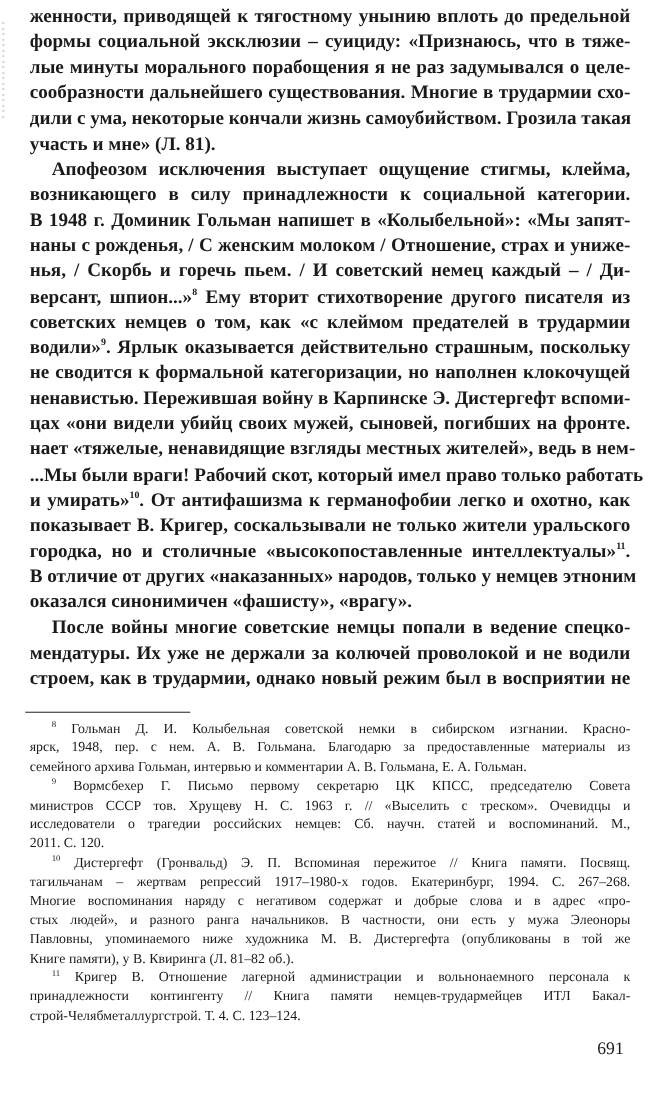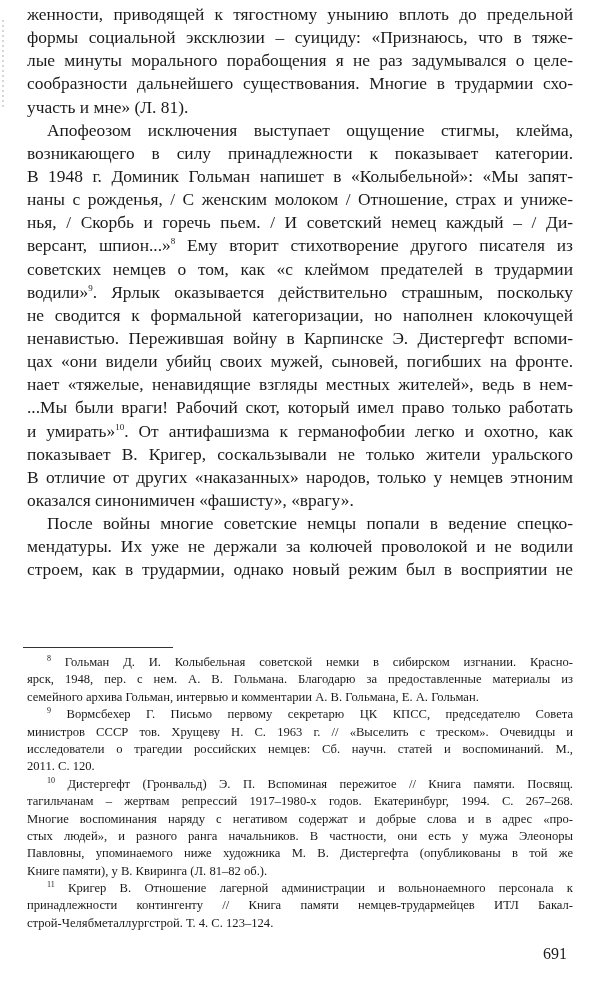--- a/index.html
+++ b/index.html
@@ -22,20 +22,21 @@
       width: 2px;
       height: 90px;
       background: repeating-linear-gradient(to bottom, #bbb 0 2px, transparent 2px 5px);
       opacity: 0.6;
     }
     .main {
       position: absolute;
       left: 27px;
       top: 3px;
       width: 546px;
+      font-weight: bold;
     }
     .line {
       display: block;
       height: 23.15px;
       line-height: 23.15px;
       font-size: 17.4px;
       text-align: justify;
       text-align-last: justify;
       white-space: nowrap;
       overflow: visible;
@@ -94,39 +95,41 @@
 
 <div class="margin-mark"></div>
 
 <div class="main">
 
   <div>
     <span class="line">женности, приводящей к тягостному унынию вплоть до предельной</span>
     <span class="line">формы социальной эксклюзии – суициду: «Признаюсь, что в тяже-</span>
     <span class="line">лые минуты морального порабощения я не раз задумывался о целе-</span>
     <span class="line">сообразности дальнейшего существования. Многие в трудармии схо-</span>
+    <span class="line">дили с ума, некоторые кончали жизнь самоубийством. Грозила такая</span>
     <span class="line last">участь и мне» (Л. 81).</span>
   </div>
 
   <div>
     <span class="line indent">Апофеозом исключения выступает ощущение стигмы, клейма,</span>
-    <span class="line">возникающего в силу принадлежности к показывает категории.</span>
+    <span class="line">возникающего в силу принадлежности к социальной категории.</span>
     <span class="line">В 1948 г. Доминик Гольман напишет в «Колыбельной»: «Мы запят-</span>
     <span class="line">наны с рожденья, / С женским молоком / Отношение, страх и униже-</span>
     <span class="line">нья, / Скорбь и горечь пьем. / И советский немец каждый – / Ди-</span>
     <span class="line"><span>версант, шпион...»</span><sup>8</sup> <span>Ему вторит стихотворение другого писателя из</span></span>
     <span class="line">советских немцев о том, как «с клеймом предателей в трудармии</span>
     <span class="line"><span>водили»</span><sup>9</sup><span>. Ярлык оказывается действительно страшным, поскольку</span></span>
     <span class="line">не сводится к формальной категоризации, но наполнен клокочущей</span>
     <span class="line">ненавистью. Пережившая войну в Карпинске Э. Дистергефт вспоми-</span>
     <span class="line">цах «они видели убийц своих мужей, сыновей, погибших на фронте.</span>
     <span class="line">нает «тяжелые, ненавидящие взгляды местных жителей», ведь в нем-</span>
     <span class="line">...Мы были враги! Рабочий скот, который имел право только работать</span>
     <span class="line"><span>и умирать»</span><sup>10</sup><span>. От антифашизма к германофобии легко и охотно, как</span></span>
     <span class="line">показывает В. Кригер, соскальзывали не только жители уральского</span>
+    <span class="line"><span>городка, но и столичные «высокопоставленные интеллектуалы»</span><sup>11</sup><span>.</span></span>
     <span class="line">В отличие от других «наказанных» народов, только у немцев этноним</span>
     <span class="line last">оказался синонимичен «фашисту», «врагу».</span>
   </div>
 
   <div>
     <span class="line indent">После войны многие советские немцы попали в ведение спецко-</span>
     <span class="line">мендатуры. Их уже не держали за колючей проволокой и не водили</span>
     <span class="line">строем, как в трудармии, однако новый режим был в восприятии не</span>
   </div>
 </div>

